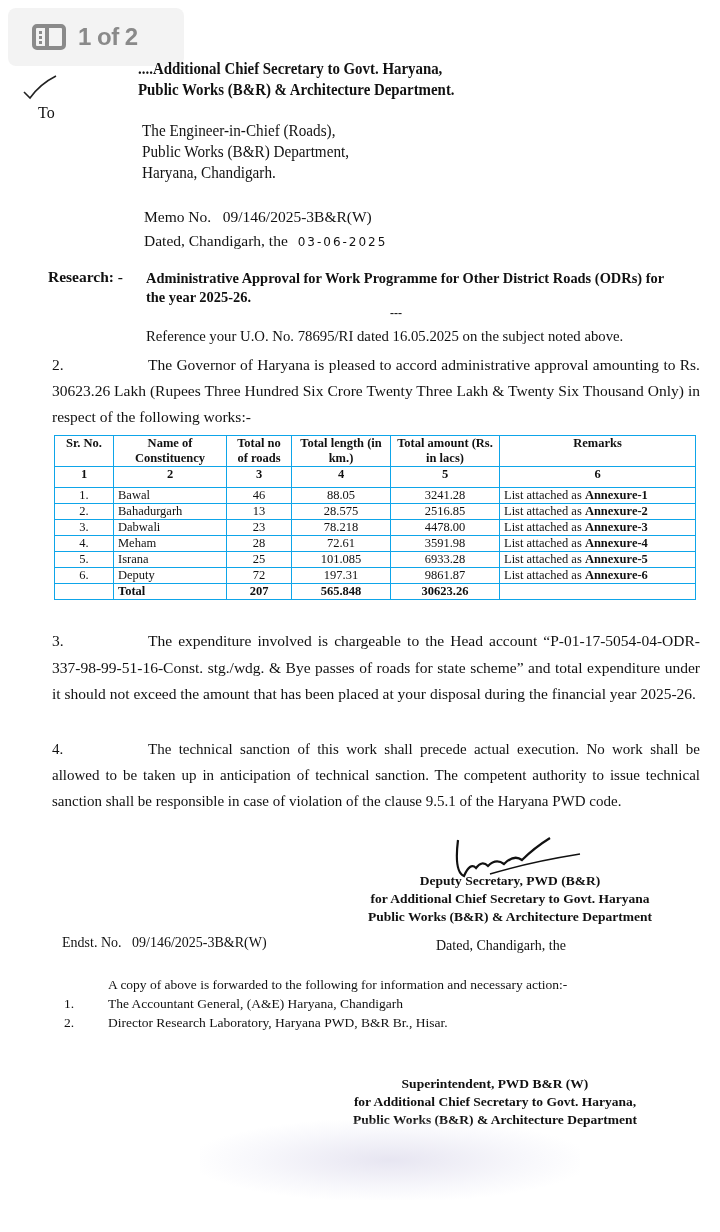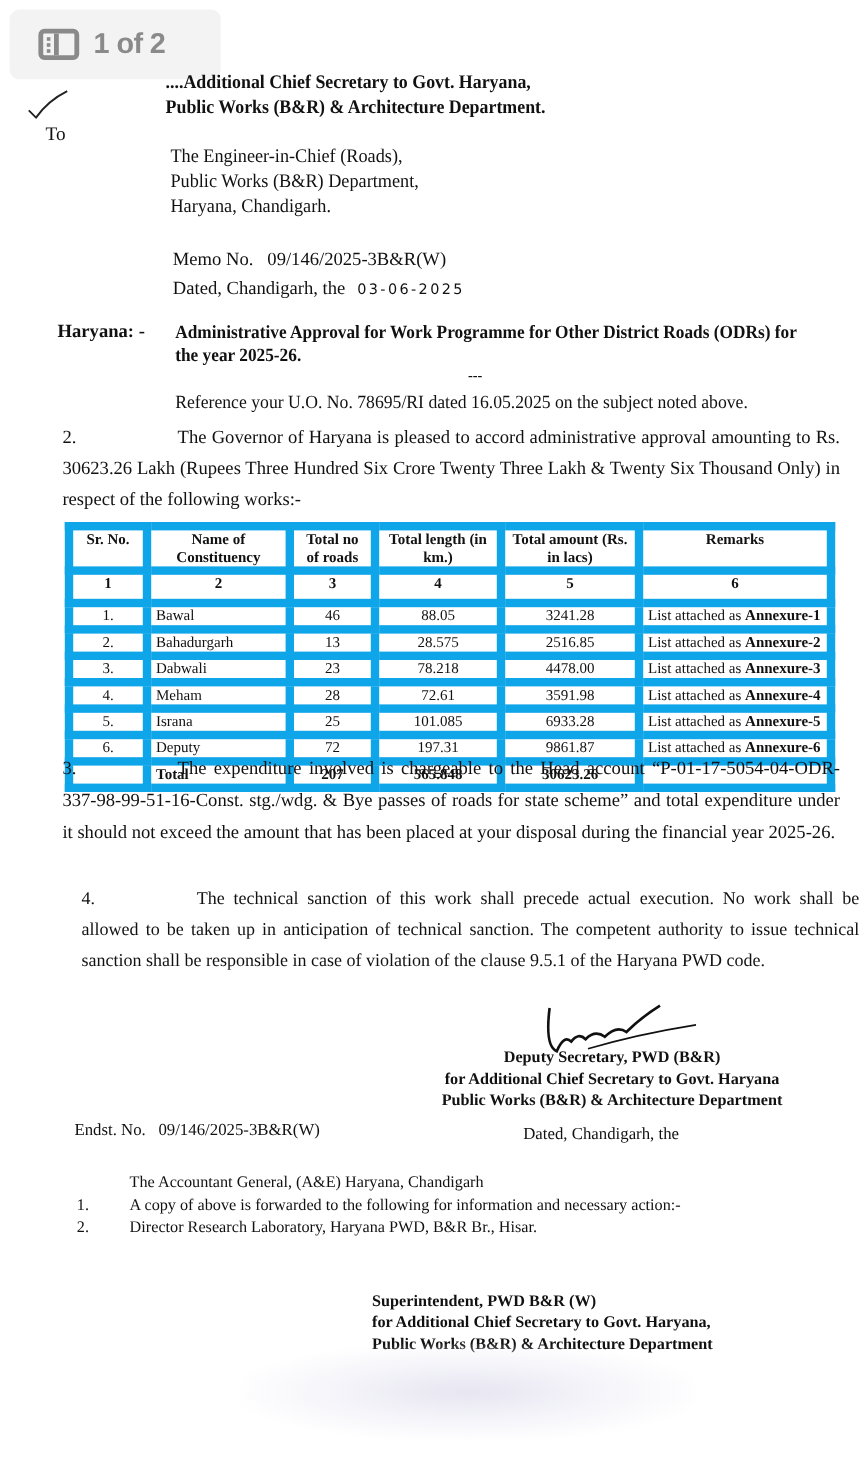--- a/index.html
+++ b/index.html
@@ -24,35 +24,35 @@
     .memo { left: 144px; top: 205px; font-size: 15.5px; line-height: 24px; }
     .hand { font-family: "DejaVu Sans", sans-serif; font-size: 12px; letter-spacing: 2px; margin-left: 6px; }
     .subj-label { left: 48px; top: 268px; font-size: 15.5px; font-weight: bold; }
     .subj-text { left: 146px; top: 268px; width: 560px; font-size: 15.5px; font-weight: bold; line-height: 19px; transform: scaleX(0.93); transform-origin: left; }
     .dashes { left: 390px; top: 306px; font-size: 12px; font-weight: bold; }
     .ref { left: 146px; top: 327px; font-size: 15.5px; transform: scaleX(0.95); transform-origin: left; white-space: nowrap; }
     .para { left: 52px; width: 648px; font-size: 15.5px; line-height: 26px; text-align: justify; }
     .para .num { display: inline-block; width: 96px; }
     .p2 { top: 352px; }
     .p3 { top: 628px; line-height: 26.5px; }
-    .p4 { top: 736px; line-height: 26px; font-size: 15px; margin-left: 16px; }
+    .p4 { top: 736px; line-height: 26px; font-size: 15px; }
     table.works { position: absolute; left: 54px; top: 435px; width: 642px; border-collapse: collapse; font-size: 12.5px; }
-    table.works td, table.works th { border: 7px solid #0ea5e9; padding: 0 4px; line-height: 15px; }
+    table.works td, table.works th { border: 1px solid #0ea5e9; padding: 0 4px; line-height: 15px; }
     table.works th { font-weight: bold; text-align: center; font-size: 12.5px; vertical-align: top; }
     table.works .colnum td { text-align: center; font-weight: bold; height: 20px; vertical-align: top; }
     table.works .row td { height: 14.5px; }
     .c { text-align: center; }
     .b { font-weight: bold; }
     .sig1 { left: 330px; top: 872px; width: 360px; text-align: center; font-weight: bold; font-size: 13.5px; line-height: 18px; }
     .sigmark { left: 450px; top: 832px; width: 160px; height: 50px; }
     .endst { left: 62px; top: 935px; font-size: 14px; text-align: center; }
     .endst-date { left: 436px; top: 938px; font-size: 14px; }
     .fwd { left: 108px; top: 975px; font-size: 13.5px; line-height: 19px; }
     .fwd-num { left: 64px; top: 994px; font-size: 13.5px; line-height: 19px; }
-    .sig2 { left: 310px; top: 1075px; width: 370px; text-align: left; font-weight: bold; font-size: 13.5px; line-height: 18px; }
+    .sig2 { left: 310px; top: 1075px; width: 370px; text-align: center; font-weight: bold; font-size: 13.5px; line-height: 18px; }
     .smudge { left: 200px; top: 1120px; width: 380px; height: 80px; background: radial-gradient(ellipse at center, rgba(225,223,238,0.8) 0%, rgba(240,240,248,0.5) 50%, rgba(255,255,255,0) 75%); }
   </style>
 </head>
 <body>
 
 <div class="badge">
   <span class="pg-icon">
       <i style="top:3px"></i>
       <i style="top:8px"></i>
       <i style="top:13px"></i>
@@ -77,21 +77,21 @@
 </div>
 
 <div class="abs memo">
   <div style="white-space:pre">Memo No.   09/146/2025-3B&amp;R(W)</div>
   <div>
     <span>Dated, Chandigarh, the</span>
     <span class="hand">03-06-2025</span>
   </div>
 </div>
 
-<div class="abs subj-label">Haryana: -</div>
+<div class="abs subj-label">Research: -</div>
 <div class="abs subj-text">Administrative Approval for Work Programme for Other District Roads (ODRs) for the year 2025-26.</div>
 <div class="abs dashes">---</div>
 <div class="abs ref">Reference your U.O. No. 78695/RI dated 16.05.2025 on the subject noted above.</div>
 
 <div class="abs para p2">
   <span class="num">2.</span><span>The Governor of Haryana is pleased to accord administrative approval amounting to Rs. 30623.26 Lakh (Rupees Three Hundred Six Crore Twenty Three Lakh &amp; Twenty Six Thousand Only) in respect of the following works:-</span>
 </div>
 
 <table class="works">
   <tbody>
@@ -186,22 +186,22 @@
 <div class="abs sig1">
   <div>Deputy Secretary, PWD (B&amp;R)</div>
   <div>for Additional Chief Secretary to Govt. Haryana</div>
   <div>Public Works (B&amp;R) &amp; Architecture Department</div>
 </div>
 
 <div class="abs endst" style="white-space:pre">Endst. No.   09/146/2025-3B&amp;R(W)</div>
 <div class="abs endst-date">Dated, Chandigarh, the</div>
 
 <div class="abs fwd">
+  <div>A copy of above is forwarded to the following for information and necessary action:-</div>
   <div>The Accountant General, (A&amp;E) Haryana, Chandigarh</div>
-  <div>A copy of above is forwarded to the following for information and necessary action:-</div>
   <div>Director Research Laboratory, Haryana PWD, B&amp;R Br., Hisar.</div>
 </div>
 <div class="abs fwd-num">
   <div>1.</div>
   <div>2.</div>
 </div>
 
 <div class="abs sig2">
   <div>Superintendent, PWD B&amp;R (W)</div>
   <div>for Additional Chief Secretary to Govt. Haryana,</div>

